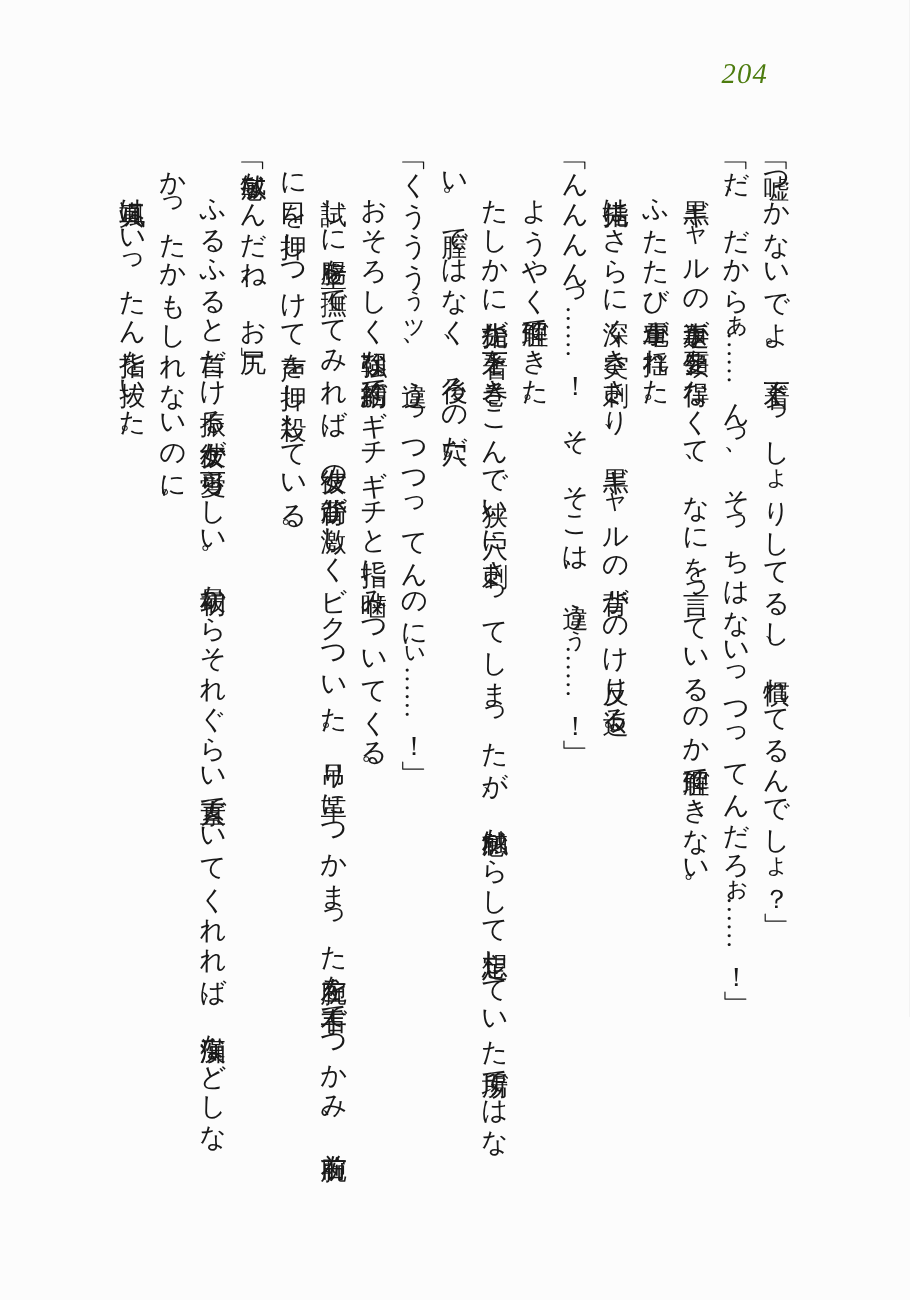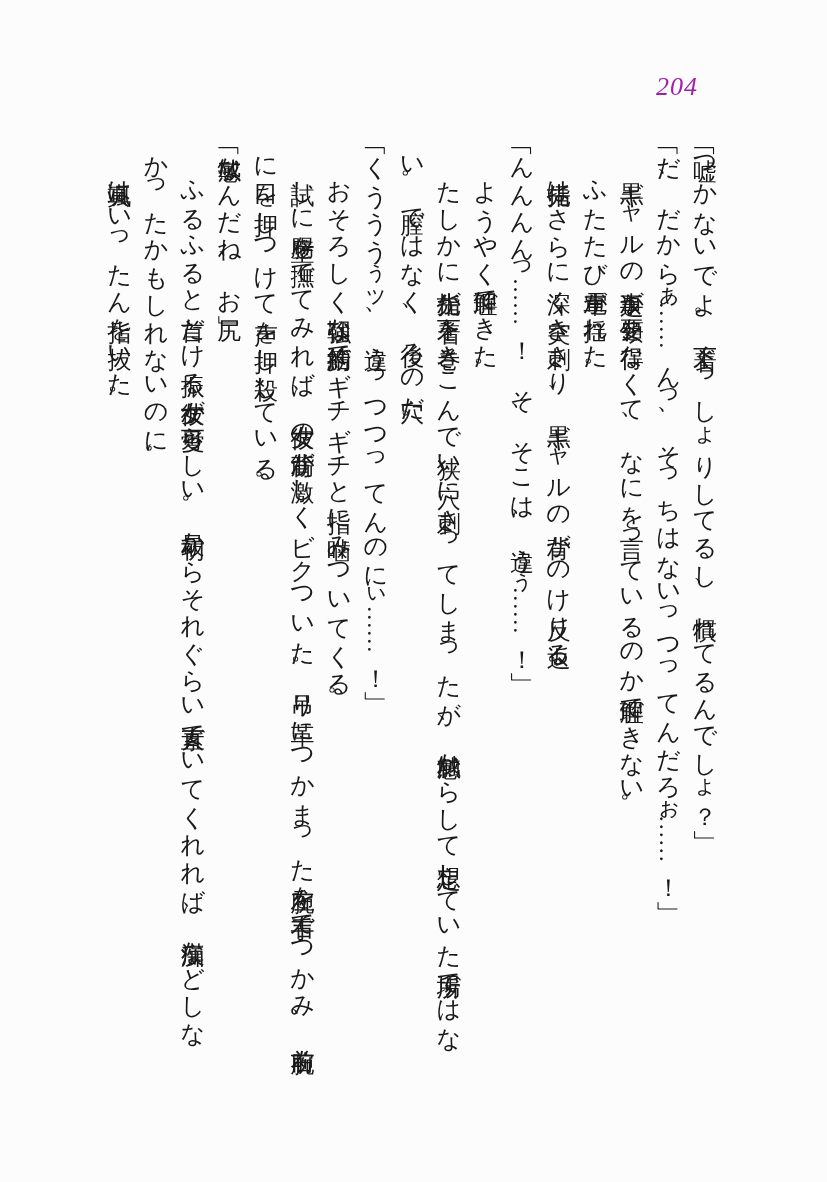--- a/index.html
+++ b/index.html
@@ -11,27 +11,27 @@
     position: relative;
     width: 827px;
     height: 1182px;
     margin: 0 auto;
     background: #fcfcfc;
     overflow: hidden;
     color: #1a1a1a;
   }
   .page-number {
     position: absolute;
-    top: 72px;
+    top: 52px;
     left: 656px;
     font-family: "Liberation Serif", "DejaVu Serif", serif;
     font-style: italic;
     font-size: 26px;
     letter-spacing: 1px;
-    color: #a21caf;
+    color: #4d7c0f;
   }
   .text-block {
     position: absolute;
     top: 140px;
     right: 104px;
     height: 912px;
     writing-mode: vertical-rl;
     text-orientation: mixed;
     font-family: "Liberation Serif", "DejaVu Serif", serif;
     font-size: 24px;

